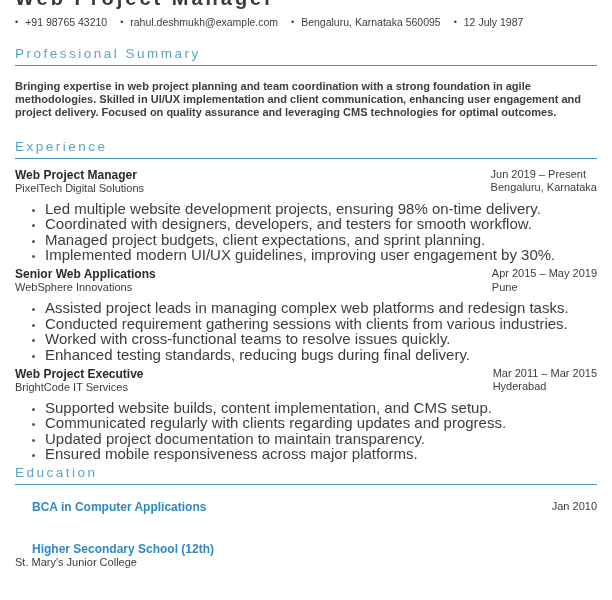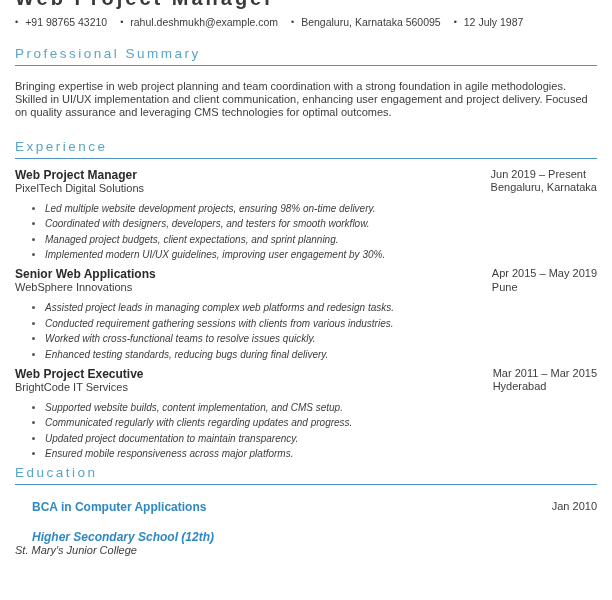--- a/index.html
+++ b/index.html
@@ -47,20 +47,21 @@
   }
   .sh-summary   { margin-top: 17px; }
   .sh-experience{ margin-top: 19px; }
   .sh-education { margin-top: 5px; }
 
   .summary-text {
     margin-top: 14px;
     font-size: 11px;
     line-height: 13.2px;
     color: #3d3d3d;
+    font-weight: bold;
   }
 
   .job { margin-top: 9px; }
   .job + .job { margin-top: 6px; }
   .row {
     display: flex;
     justify-content: space-between;
     align-items: flex-start;
   }
   .job-title {
@@ -81,30 +82,29 @@
     line-height: 13.5px;
     white-space: nowrap;
   }
 
   ul.bullets {
     margin-top: 8px;
     padding-left: 30px;
     list-style: disc;
   }
   ul.bullets li {
-    font-size: 10px;
+    font-size: 15px;
     color: #3d3d3d;
     line-height: 12px;
     margin-bottom: 3.5px;
-    font-style: italic;
   }
   ul.bullets li::marker { color: #555555; font-size: 10px; }
 
   .edu-entry { margin-top: 15px; }
-  .edu-entry + .edu-entry { margin-top: 16px; font-style: italic; }
+  .edu-entry + .edu-entry { margin-top: 28px; }
   .edu-degree {
     font-size: 12px;
     font-weight: 700;
     color: #3089c0;
     line-height: 14px;
     padding-left: 17px;
   }
   .edu-school {
     font-size: 11px;
     color: #3d3d3d;

